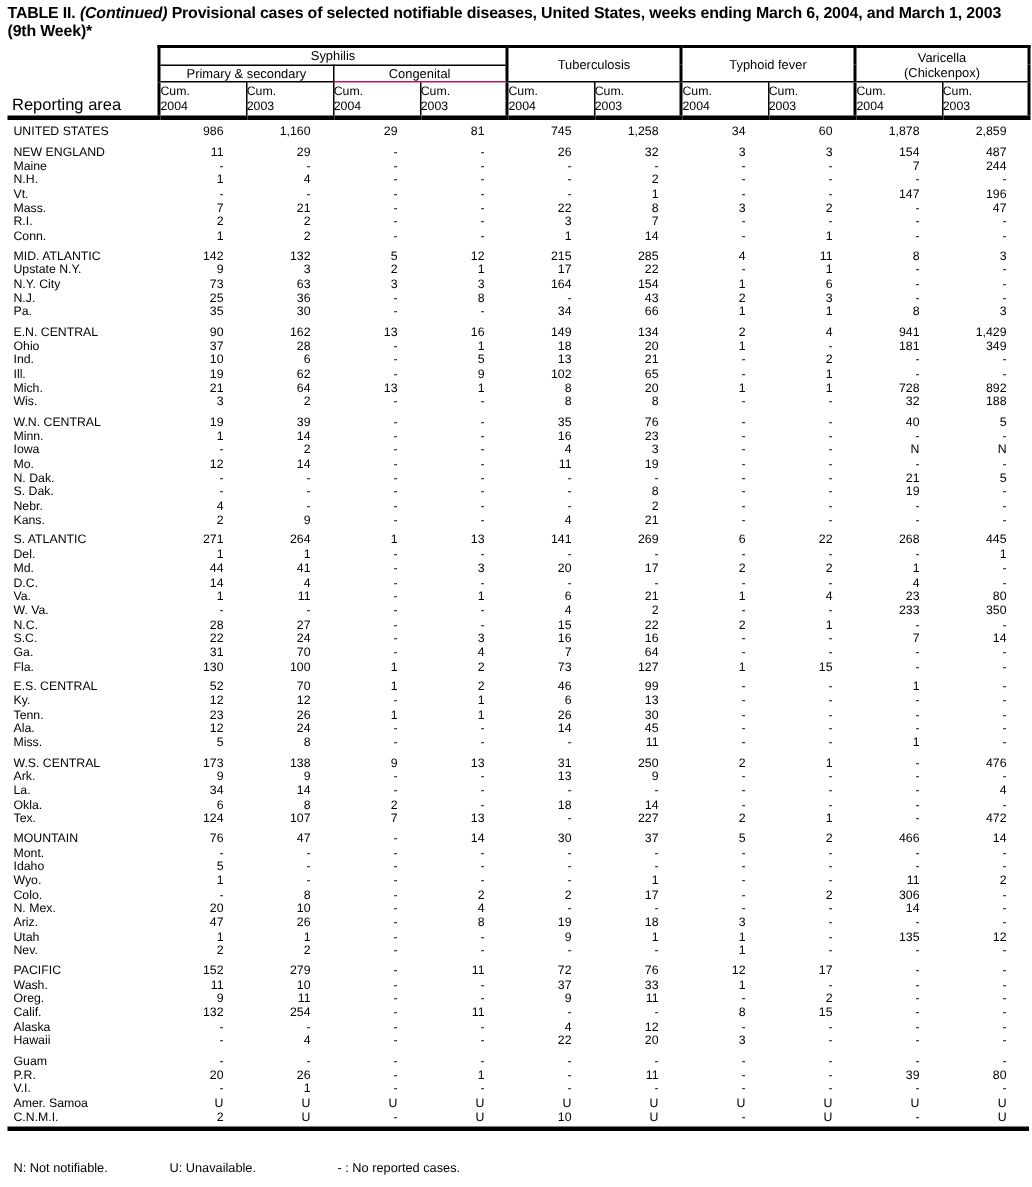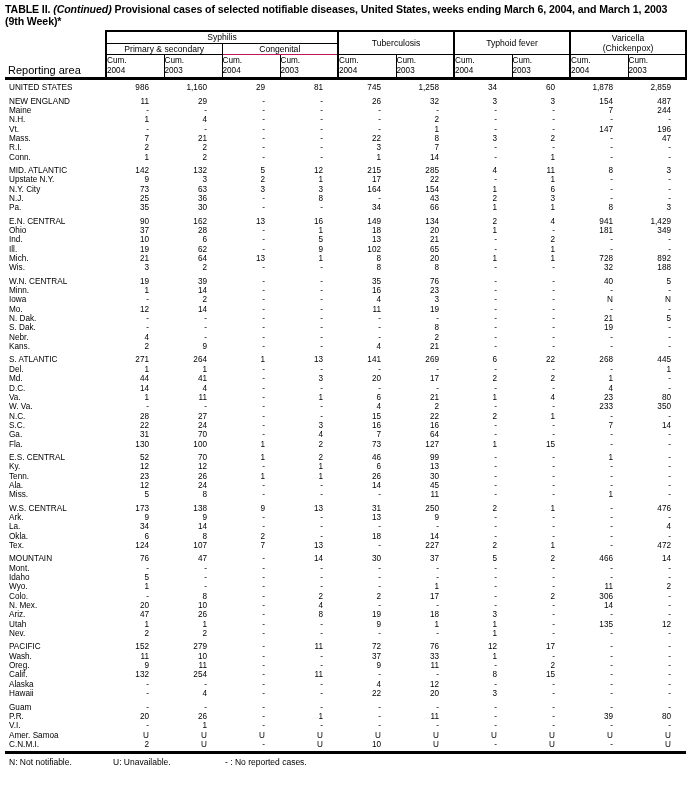--- a/index.html
+++ b/index.html
@@ -21,21 +21,21 @@
   .cum{font-size:8.2px;line-height:9.6px;padding:1px 0 2px 0;border:1px solid #000;border-bottom:3px solid #000;}
   .cum.tl{border-left-width:2px;}
   .cum.tr{border-right-width:2px;}
   tbody td{font-size:8.2px;line-height:9.35px;white-space:nowrap;overflow:hidden;}
   tbody td.area{text-align:left;padding-left:4px;}
   tbody td.num{text-align:right;padding-right:15px;}
   tbody tr.gap td{height:4px;line-height:4px;font-size:1px;}
   tbody tr.first-pad td{padding-top:3px;}
   .bottom-rule{height:3px;background:#000;width:681px;margin-top:2px;}
   .footnotes{font-size:8.5px;line-height:10px;margin-top:3px;padding-left:4px;}
-  .footnotes .fk{display:inline-block;}
+  .footnotes .fk{display:inline-block;margin-top:16px;}
   .footnotes .w1{width:104px;}
   .footnotes .w2{width:112px;}
 </style>
 </head>
 <body>
 
 <div class="page">
   <div class="title">
     <div><span>TABLE II.</span> <span class="cont">(Continued)</span><span> Provisional cases of selected notifiable diseases, United States, weeks ending March 6, 2004, and March 1, 2003</span></div>
     <div>(9th Week)*</div>

